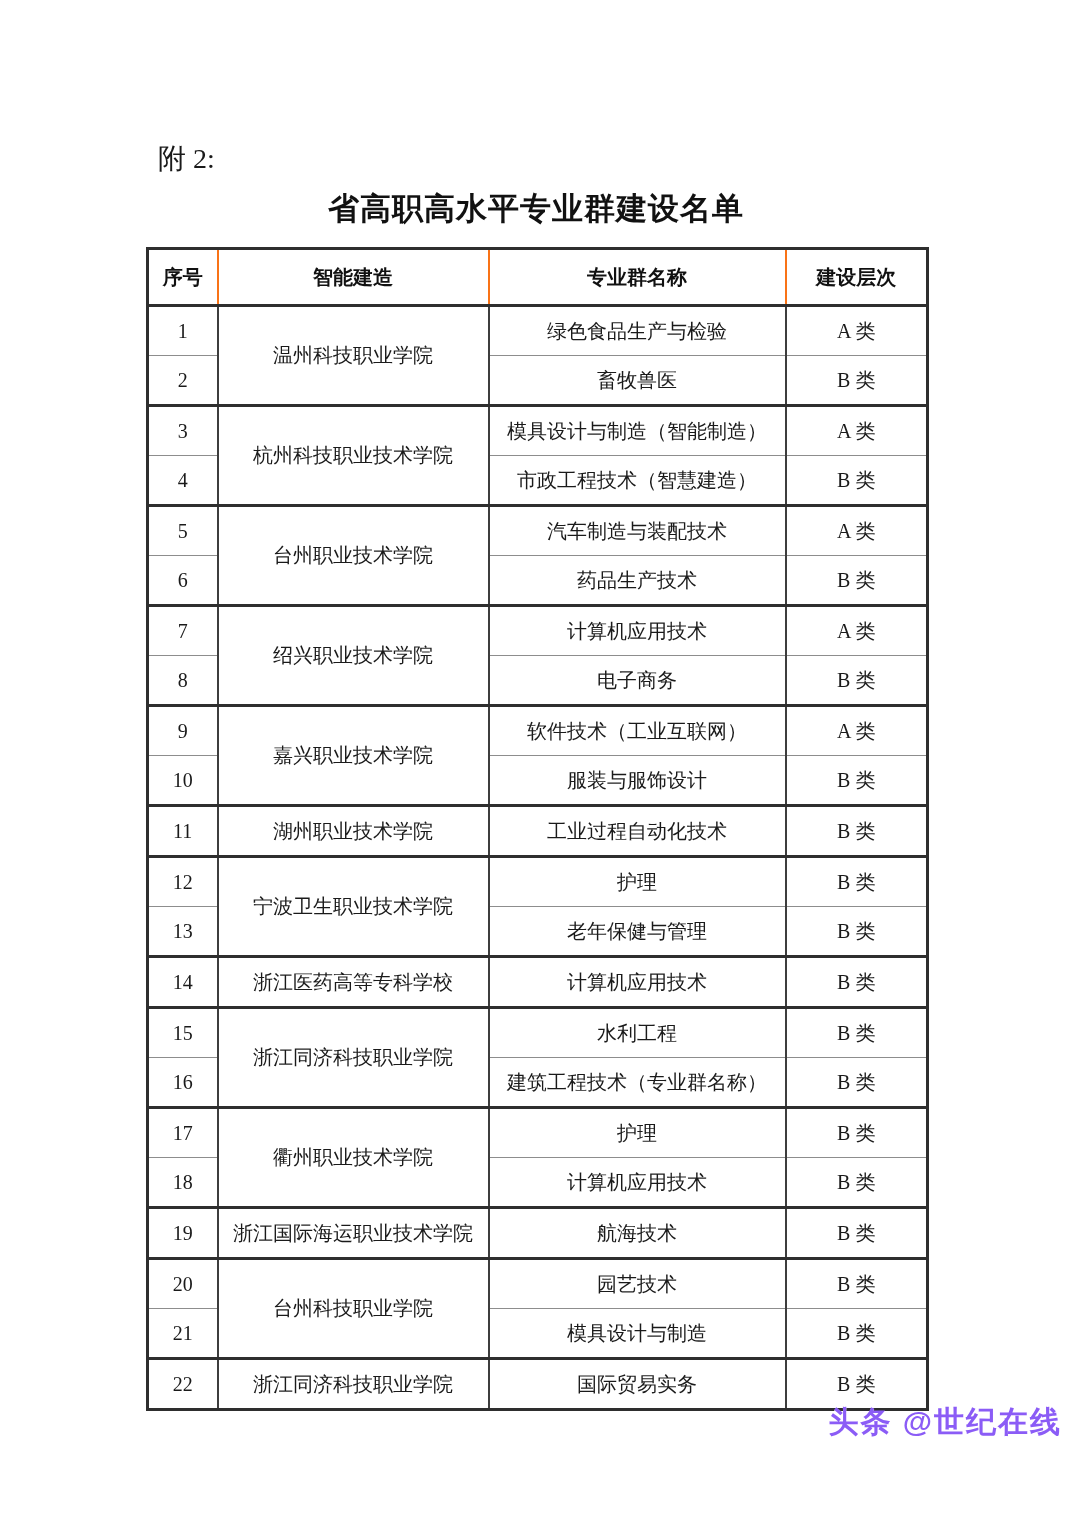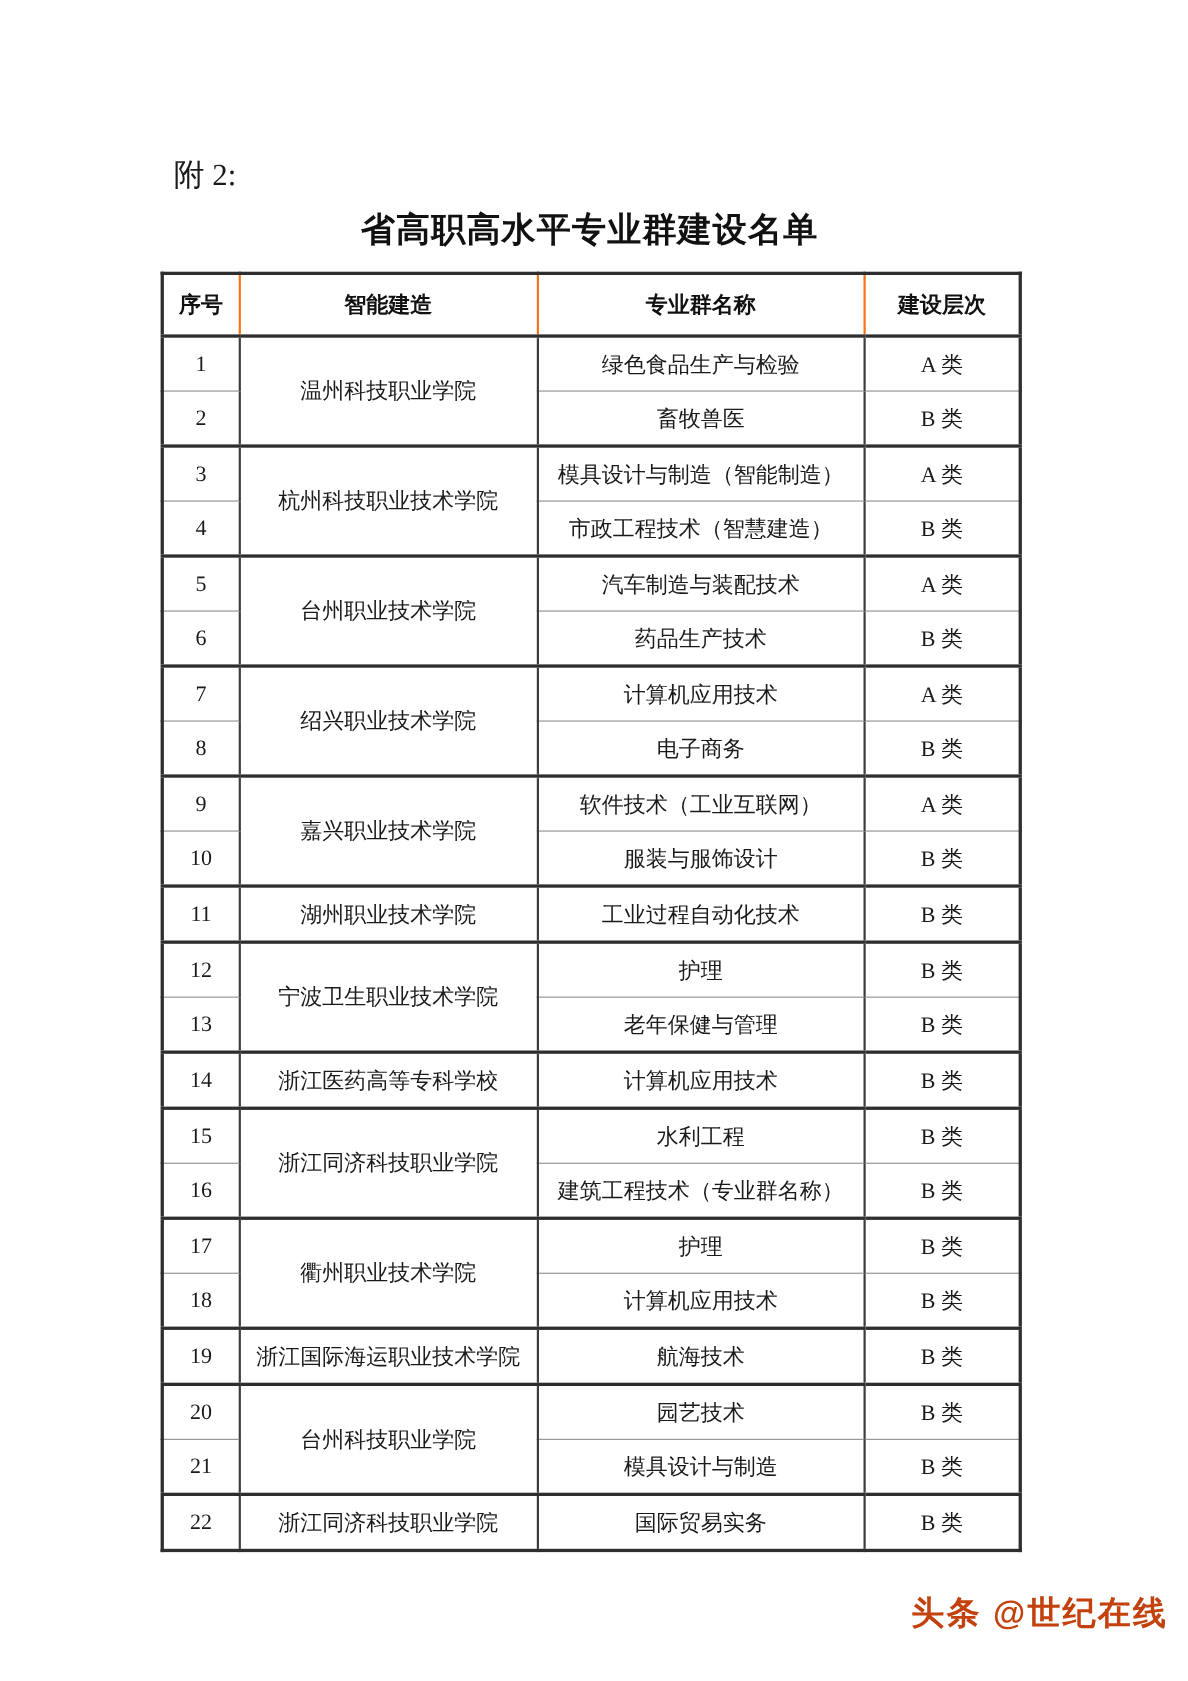--- a/index.html
+++ b/index.html
@@ -71,23 +71,22 @@
   }
   tbody tr.group-start td { border-top: 3px solid #2e2e2e; }
   .watermark {
     position: absolute;
     top: 1402px;
     right: 18px;
     font-family: "Liberation Sans", "DejaVu Sans", sans-serif;
     font-weight: bold;
     font-size: 30px;
     letter-spacing: 2px;
-    color: #c2410c;
+    color: #8b5cf6;
     text-shadow: 0 1px 0 #ffffff;
-    margin-top: 44px;
   }
 </style>
 </head>
 <body>
 
 <div class="attachment-label">附 2:</div>
 
 <h1 class="doc-title" style="margin:0;">省高职高水平专业群建设名单</h1>
 
 <table class="roster">

